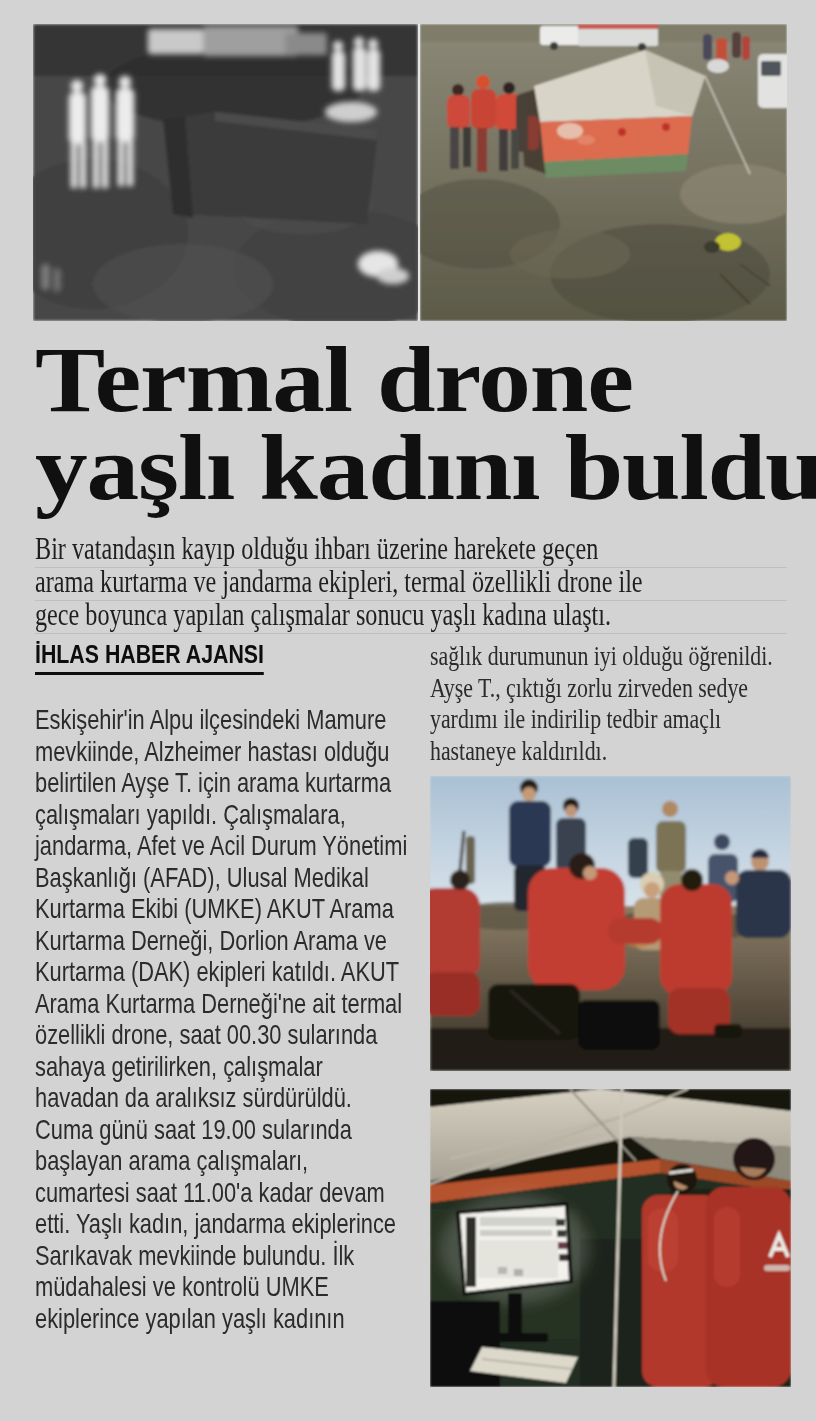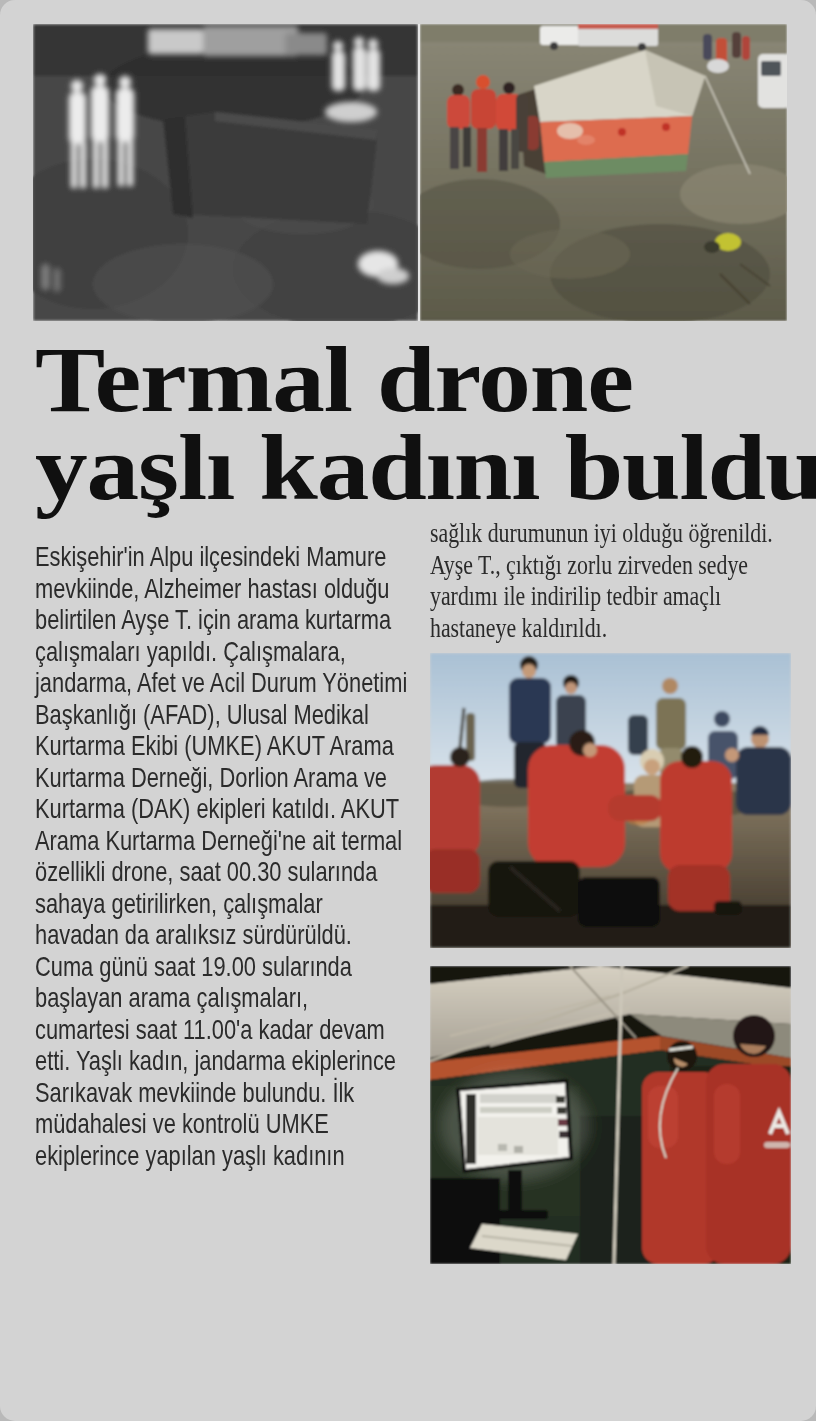--- a/index.html
+++ b/index.html
@@ -1,19 +1,19 @@
 <!DOCTYPE html>
 <html><head>
 <meta charset="utf-8">
 <style>
   html,body{margin:0;padding:0;}
   body{background:#b9b9b9;font-family:"Liberation Sans",sans-serif;}
   #page{
     position:relative;width:816px;height:1421px;margin:0 auto;
-    background:#d3d3d3;overflow:hidden;border-radius:15px;
+    background:#d3d3d3;overflow:hidden;
   }
   
   .photo-strip{
     margin:24px 0 0 33px;width:754px;height:297px;
     display:flex;gap:2px;background:#e6e6e6;
   }
   .photo-strip svg{display:block;flex:0 0 auto;}
   
   .headline{margin:14px 0 0 35px;}
   .headline-inner{
@@ -189,24 +189,34 @@
     </svg>
   </div>
 
   <div class="headline">
     <div class="headline-inner">
       <div>Termal drone</div>
       <div>yaşlı kadını buldu</div>
     </div>
   </div>
 
+  <div class="lede">
+    <div class="lede-inner">
+      <div class="lede-line">Bir vatandaşın kayıp olduğu ihbarı üzerine harekete geçen</div>
+      <div class="lede-line">arama kurtarma ve jandarma ekipleri, termal özellikli drone ile</div>
+      <div class="lede-line">gece boyunca yapılan çalışmalar sonucu yaşlı kadına ulaştı.</div>
+    </div>
+  </div>
 
   <div class="columns">
 
     <div class="col-left">
+      <div class="byline-wrap">
+        <span class="byline-inner">İHLAS HABER AJANSI</span>
+      </div>
       <div class="body-text left">Eskişehir'in Alpu ilçesindeki Mamure mevkiinde, Alzheimer hastası olduğu belirtilen Ayşe T. için arama kurtarma çalışmaları yapıldı. Çalışmalara, jandarma, Afet ve Acil Durum Yönetimi Başkanlığı (AFAD), Ulusal Medikal Kurtarma Ekibi (UMKE) AKUT Arama Kurtarma Derneği, Dorlion Arama ve Kurtarma (DAK) ekipleri katıldı. AKUT Arama Kurtarma Derneği'ne ait termal özellikli drone, saat 00.30 sularında sahaya getirilirken, çalışmalar havadan da aralıksız sürdürüldü. Cuma günü saat 19.00 sularında başlayan arama çalışmaları, cumartesi saat 11.00'a kadar devam etti. Yaşlı kadın, jandarma ekiplerince Sarıkavak mevkiinde bulundu. İlk müdahalesi ve kontrolü UMKE ekiplerince yapılan yaşlı kadının</div>
     </div>
 
     <div class="col-right">
       <div class="body-text right">sağlık durumunun iyi olduğu öğrenildi. Ayşe T., çıktığı zorlu zirveden sedye yardımı ile indirilip tedbir amaçlı hastaneye kaldırıldı.</div>
 
       <svg class="photo-a" width="361" height="295" viewBox="0 0 361 295" aria-hidden="true">
         <defs>
           <filter id="rblur" x="-10%" y="-10%" width="120%" height="120%">
               <feGaussianBlur stdDeviation="1.4"></feGaussianBlur>

